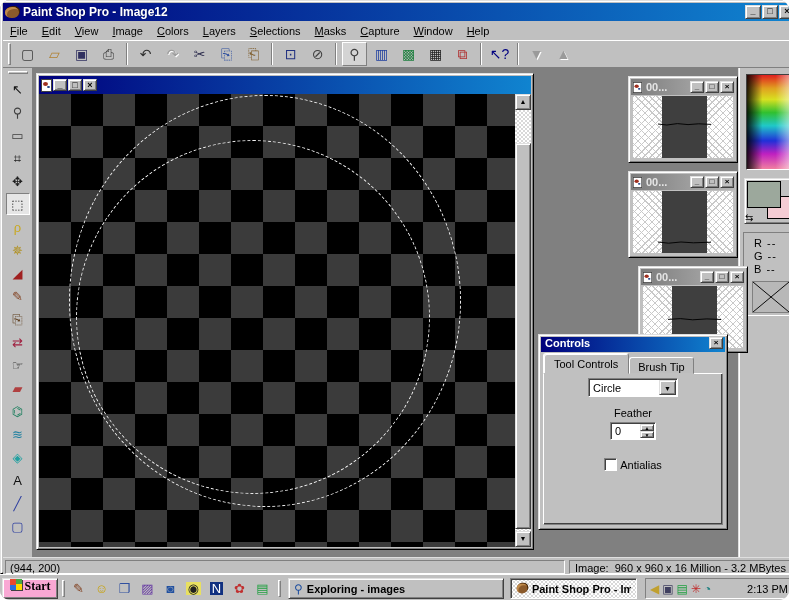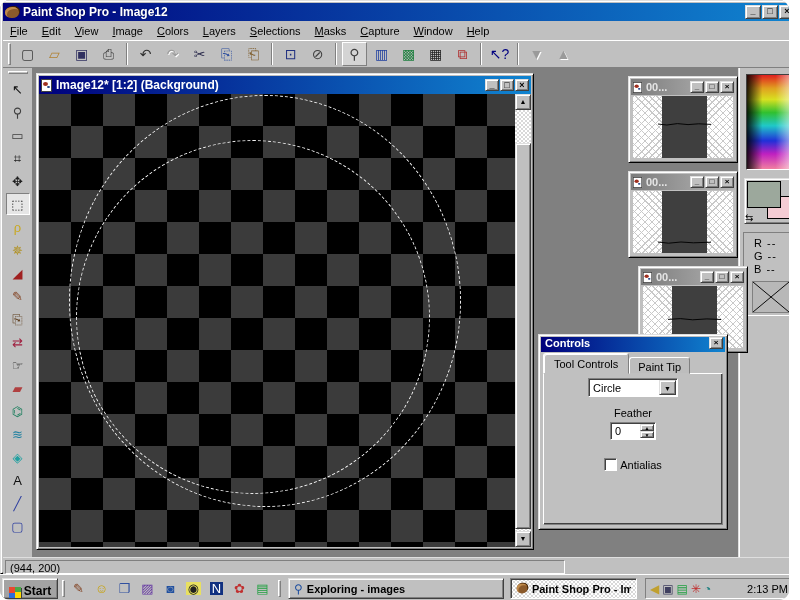--- a/index.html
+++ b/index.html
@@ -133,21 +133,21 @@
   #antialias-row { margin-top:18px; display:flex; justify-content:center; align-items:center; gap:3px; }
   #antialias-checkbox { width:13px; height:13px; background:#fff; border:1px solid; border-color:#808080 #fff #fff #808080; box-shadow: inset 1px 1px 0 #404040; }
 
   
   #statusbar { position:absolute; left:2px; top:556px; width:796px; height:18px; background:#c0c0c0; border-top:1px solid #dfdfdf; }
   #status-coords { position:absolute; left:2px; top:2px; width:560px; height:14px; padding:1px 4px; }
   #status-image-info { position:absolute; left:566px; top:2px; width:228px; height:14px; padding:1px 5px; }
 
   
   #taskbar { position:absolute; left:0; top:574px; width:800px; height:26px; background:#c0c0c0; border-top:1px solid #fff; }
-  #start-button { position:absolute; left:2px; top:3px; width:56px; height:21px; display:flex; align-items:flex-end; justify-content:center; gap:3px; background:#a3a3a3; }
+  #start-button { position:absolute; left:2px; top:3px; width:56px; height:21px; display:flex; align-items:flex-start; justify-content:center; gap:3px; background:#f9a8d4;font-family:Liberation Serif, serif; }
   #start-button .label { font-weight:bold; font-size:12px; }
   .winflag { width:12px; height:11px; background:conic-gradient(#4aa746 0 25%, #ffd900 0 50%, #2e6edb 0 75%, #e9492f 0); box-shadow:1px 1px 0 #404040; }
   .tb-grip { position:absolute; top:5px; width:3px; height:17px; border:1px solid; border-color:#fff #808080 #808080 #fff; }
   #quick-launch { position:absolute; left:68px; top:3px; height:21px; display:flex; align-items:center; gap:2px; }
   .ql-btn { width:21px; height:20px; display:flex; align-items:center; justify-content:center; }
   .ql-btn .glyph { font-size:13px; line-height:13px; }
   .task-btn { position:absolute; top:3px; height:21px; background:#c0c0c0; display:flex; align-items:center; padding:0 5px; gap:4px; }
   .task-btn .label { font-weight:bold; white-space:nowrap; overflow:hidden; }
   .task-btn.active { border:1px solid; border-color:#808080 #fff #fff #808080; box-shadow: inset 1px 1px 0 #404040;
     background:conic-gradient(#fff 0 25%, #d8d8d8 0 50%, #fff 0 75%, #d8d8d8 0); background-size:4px 4px; }
@@ -319,21 +319,20 @@
             </div>
             <div class="tool-btn">
               <span class="glyph" style="color: rgb(48, 64, 160);">▢</span>
             </div>
           </div>
       </div>
 
       <div id="canvas-window">
         <div id="canvas-titlebar">
           <div class="page-icon"></div>
-          <span class="title">Image12* [1:2] (Background)</span>
           <div class="tb-ctl sm raised">_</div>
           <div class="tb-ctl sm raised">□</div>
           <div class="tb-ctl sm raised">×</div>
         </div>
         <div id="canvas-area">
           <div id="sel-outer" class="sel-circle"></div>
           <div id="sel-inner" class="sel-circle"></div>
         </div>
         <div id="v-scrollbar">
           <div id="sb-up" class="sb-btn raised">▲</div>
@@ -408,21 +407,21 @@
         </div>
       </div>
 
       <div id="controls-dialog">
         <div id="controls-titlebar">
           <span class="title">Controls</span>
           <div class="tb-ctl raised">×</div>
         </div>
         <div class="tab-row">
           <div class="tab active">Tool Controls</div>
-          <div class="tab inactive">Paint Tip</div>
+          <div class="tab inactive">Brush Tip</div>
         </div>
         <div id="controls-panel">
           <div id="selection-type-combo">
             <span class="value">Circle</span>
             <span class="drop-btn raised">▼</span>
           </div>
           <div id="feather-label">Feather</div>
           <div id="feather-spin">
             <span class="value">0</span>
             <span class="spin-btns">
@@ -434,20 +433,21 @@
             <span id="antialias-checkbox"></span>
             <span>Antialias</span>
           </div>
         </div>
       </div>
 
     </div>
 
     <div id="statusbar">
       <div id="status-coords" class="sunken-lite pre">(944, 200)</div>
+      <div id="status-image-info" class="sunken-lite pre">Image:  960 x 960 x 16 Million - 3.2 MBytes</div>
     </div>
   </div>
 
   <div id="taskbar">
     <div id="start-button" class="raised">
       <span class="winflag"></span>
       <span class="label">Start</span>
     </div>
     <div class="tb-grip" style="left:62px;"></div>
     <div id="quick-launch">

